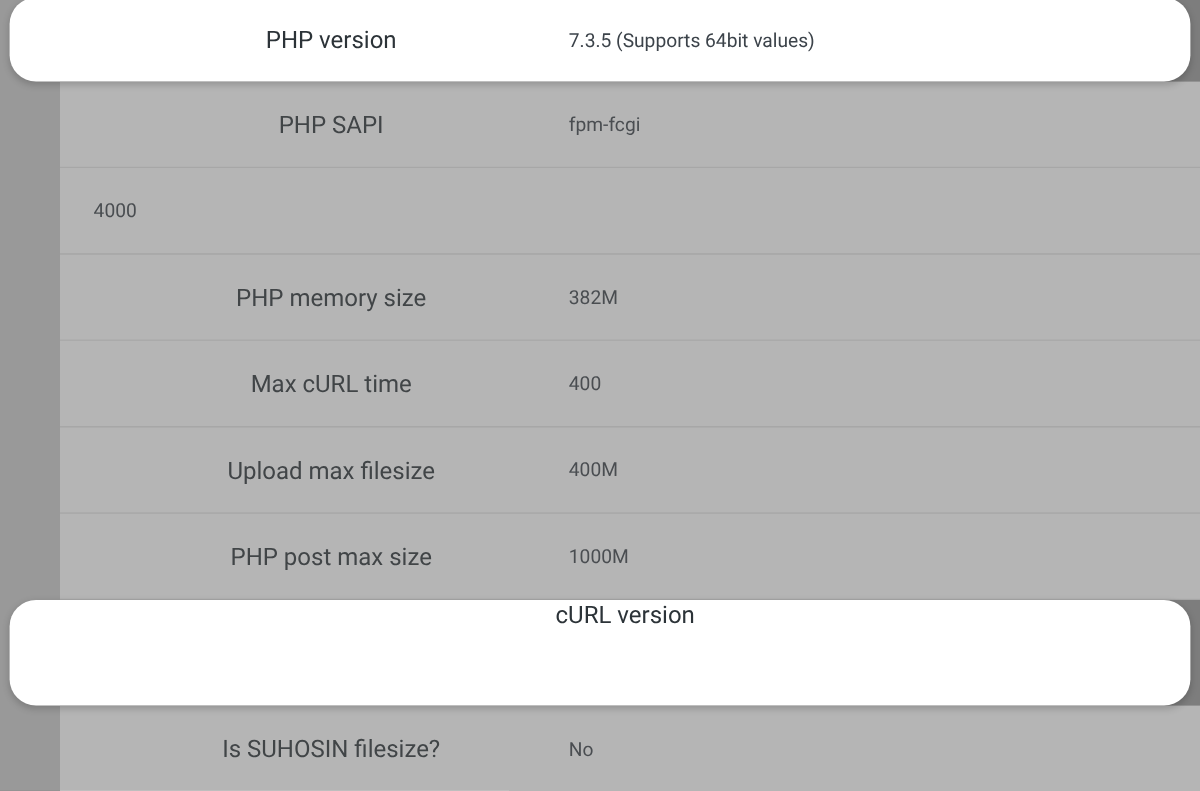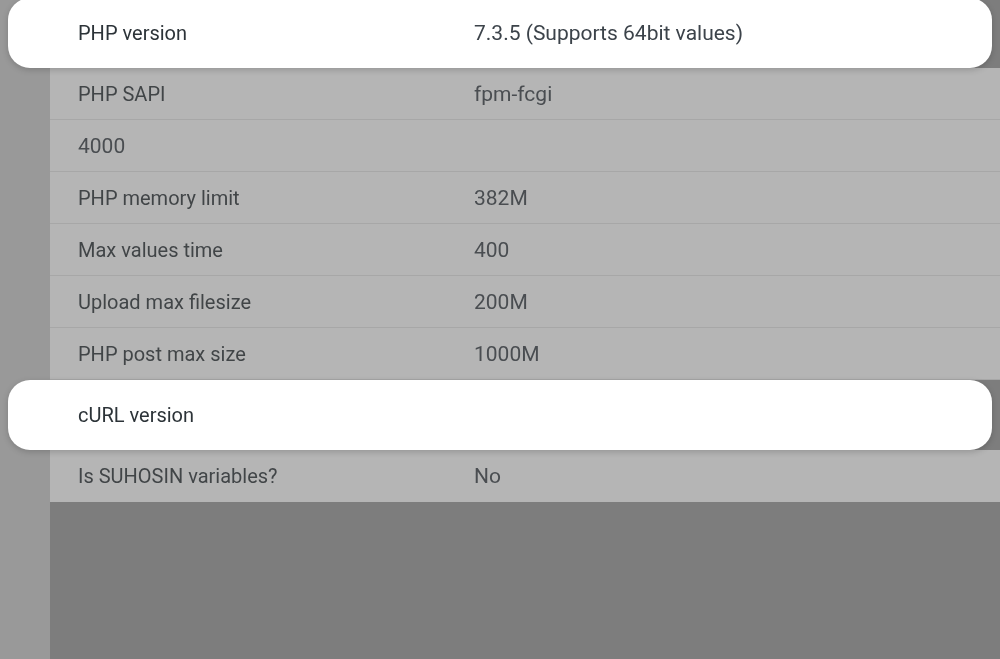--- a/index.html
+++ b/index.html
@@ -27,52 +27,54 @@
       inset: 0;
       background: rgba(90, 90, 90, 0.45);
       pointer-events: none;
       z-index: 1;
     }
     .table-row {
       display: flex;
       align-items: center;
       background: #ffffff;
       border-bottom: 1px solid #e5e5e5;
-      height: 52px;
+      height: 72px;
       padding: 0 28px;
       position: relative;
     }
     .row-label {
       width: 396px;
       font-size: 20px;
       color: #2c3338;
       font-weight: 400;
       flex-shrink: 0;
+      text-align: center;
     }
     .row-value {
-      font-size: 21px;
+      font-size: 16px;
       color: #3c434a;
       font-weight: 400;
     }
     .highlighted {
       z-index: 2;
       position: relative;
       border-radius: 22px;
       box-shadow: 0 2px 6px rgba(0,0,0,0.18);
       border-bottom: none;
       margin-left: -42px;
       padding-left: 70px;
       width: calc(100% + 34px);
     }
     .highlighted.first {
       margin-top: -2px;
       height: 70px;
     }
     .highlighted.second {
-      height: 70px;
+      height: 88px;
+      flex-direction: column;
     }
     .last-row {
       border-bottom: none;
     }
   </style>
 </head>
 <body>
 
 <div class="table-container">
   <div class="dim-overlay"></div>
@@ -86,41 +88,41 @@
     <div class="row-label">PHP SAPI</div>
     <div class="row-value">fpm-fcgi</div>
   </div>
 
   <div class="table-row">
     <div class="row-value">4000</div>
   </div>
 
 
   <div class="table-row">
-    <div class="row-label">PHP memory limit</div>
+    <div class="row-label">PHP memory size</div>
     <div class="row-value">382M</div>
   </div>
 
   <div class="table-row">
-    <div class="row-label">Max values time</div>
+    <div class="row-label">Max cURL time</div>
     <div class="row-value">400</div>
   </div>
 
   <div class="table-row">
     <div class="row-label">Upload max filesize</div>
-    <div class="row-value">200M</div>
+    <div class="row-value">400M</div>
   </div>
 
   <div class="table-row">
     <div class="row-label">PHP post max size</div>
     <div class="row-value">1000M</div>
   </div>
 
   <div class="table-row highlighted second">
     <div class="row-label">cURL version</div>
   </div>
 
   <div class="table-row last-row">
-    <div class="row-label">Is SUHOSIN variables?</div>
+    <div class="row-label">Is SUHOSIN filesize?</div>
     <div class="row-value">No</div>
   </div>
 
 </div>
 
 </body></html>

